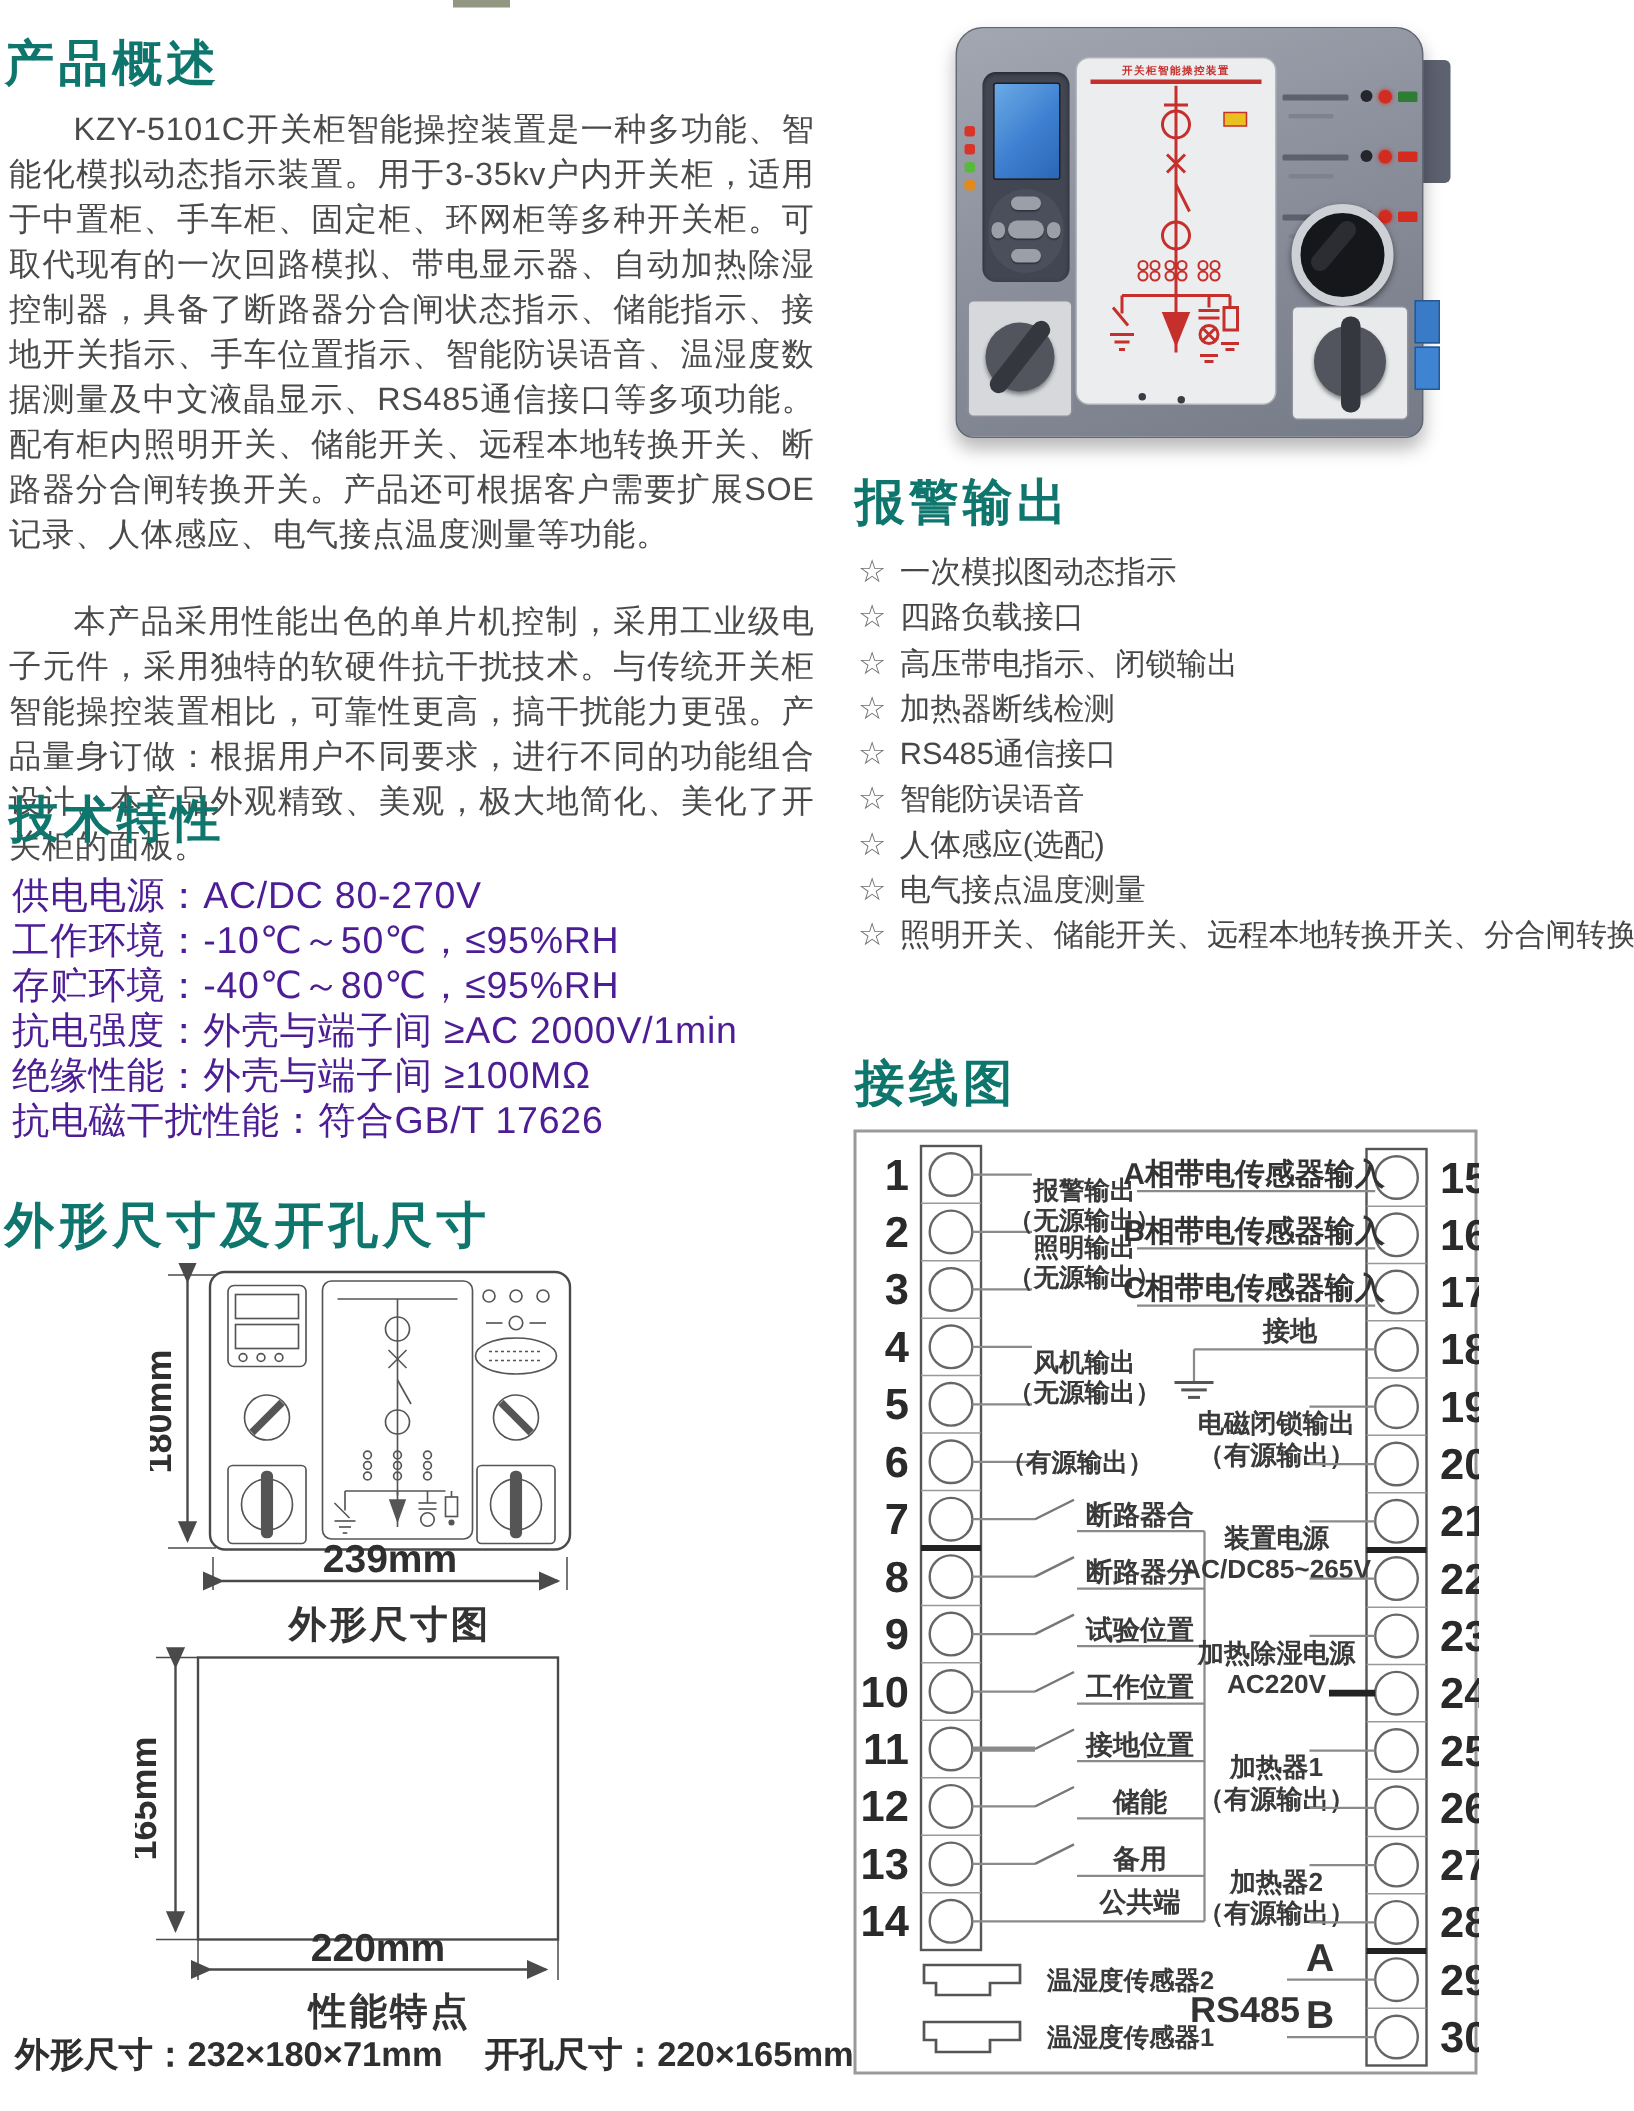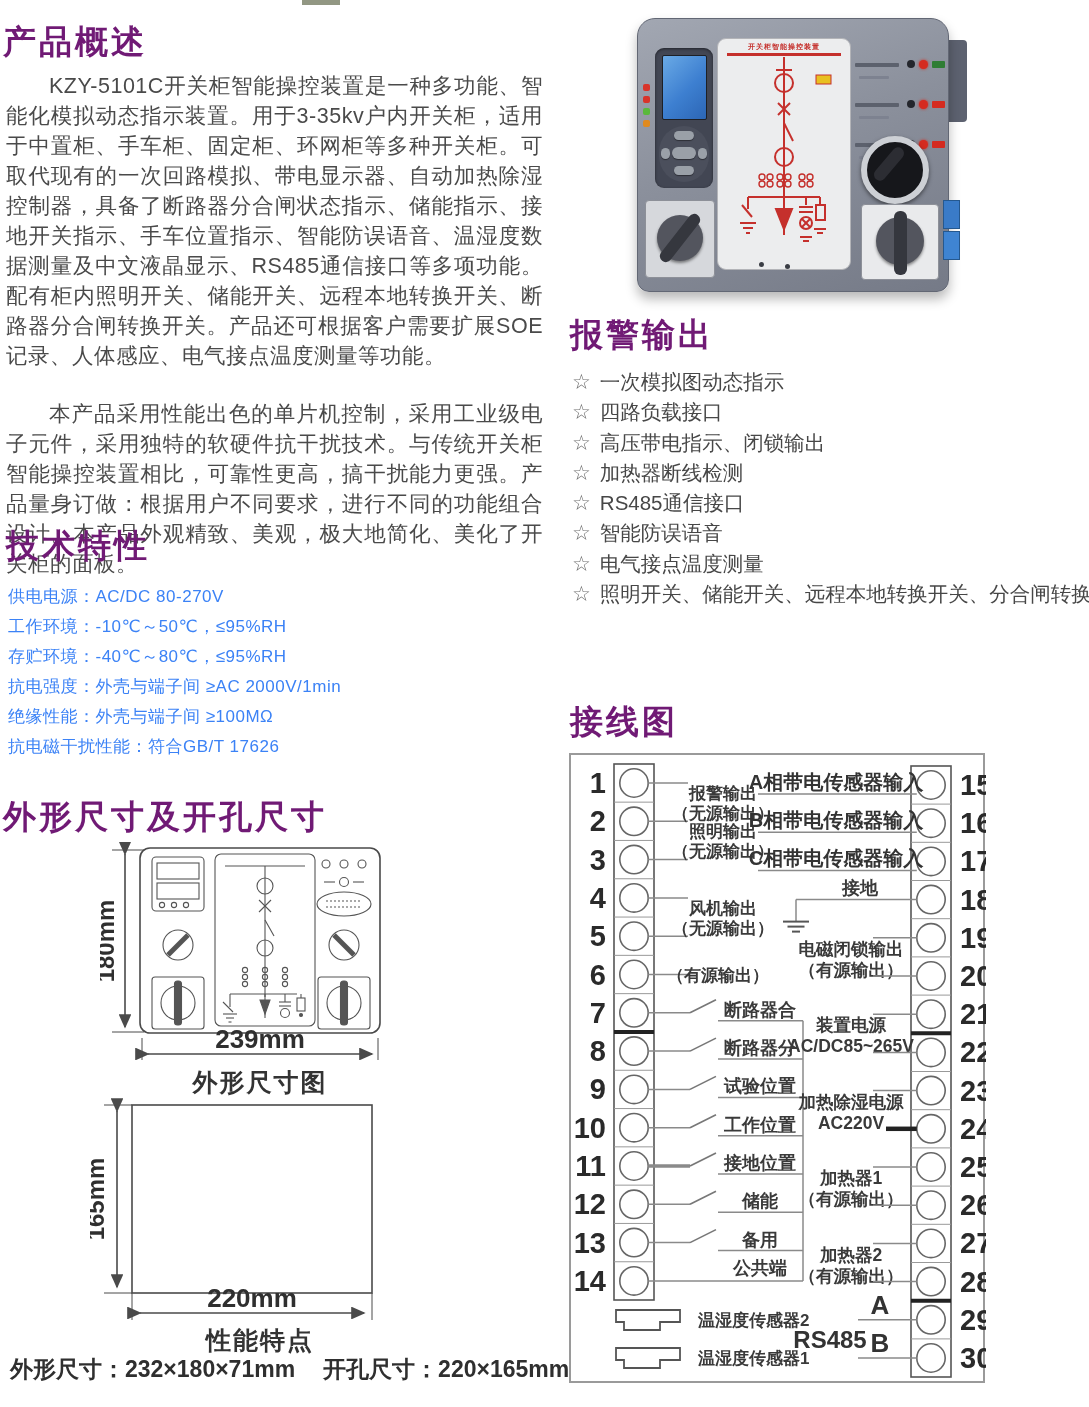--- a/index.html
+++ b/index.html
@@ -1,25 +1,25 @@
 <!DOCTYPE html>
 <html><head>
 <meta charset="utf-8">
 <style>
   html,body{margin:0;padding:0;background:#fff;}
   .page{position:relative;width:1089px;height:1407px;background:#ffffff;
         font-family:"Liberation Sans","DejaVu Sans",sans-serif;overflow:hidden;}
 
-  .h-green{position:absolute;color:#701a75;font-size:33px;font-weight:bold;letter-spacing:3px;white-space:nowrap;}
+  .h-green{position:absolute;color:#0f766e;font-size:33px;font-weight:bold;letter-spacing:3px;white-space:nowrap;}
 
   .para{position:absolute;left:6px;width:537px;font-size:21.5px;line-height:30px;color:#4a4a4a;
         text-align:justify;text-indent:2em;letter-spacing:0.5px;}
 
   .tech-list{position:absolute;left:8px;top:582px;width:540px;}
-  .tech-item{font-size:17px;line-height:30px;color:#3b82f6;letter-spacing:0.5px;}
+  .tech-item{font-size:25px;line-height:30px;color:#4c1d95;letter-spacing:0.5px;}
 
   .feat-list{position:absolute;left:572px;top:367px;width:515px;}
   .feat-item{font-size:20.5px;line-height:30.3px;color:#474747;white-space:nowrap;}
   .feat-item .star{color:#6f6f6f;margin-right:9px;font-size:21px;}
 
   .caption{position:absolute;font-size:25px;font-weight:bold;color:#333;letter-spacing:2px;}
   .spec-line{position:absolute;left:10px;top:1354px;font-size:23px;font-weight:bold;color:#2f2f2f;white-space:nowrap;}
   .spec-line span{margin-right:28px;}
 
   svg text{font-family:"Liberation Sans","DejaVu Sans",sans-serif;}
@@ -323,20 +323,21 @@
 
   <div class="h-green" style="left:570px;top:313px;">报警输出</div>
 
   <div class="feat-list" id="feat-list">
       <div class="feat-item"><span class="star">☆</span><span>一次模拟图动态指示</span></div>
       <div class="feat-item"><span class="star">☆</span><span>四路负载接口</span></div>
       <div class="feat-item"><span class="star">☆</span><span>高压带电指示、闭锁输出</span></div>
       <div class="feat-item"><span class="star">☆</span><span>加热器断线检测</span></div>
       <div class="feat-item"><span class="star">☆</span><span>RS485通信接口</span></div>
       <div class="feat-item"><span class="star">☆</span><span>智能防误语音</span></div>
+      <div class="feat-item"><span class="star">☆</span><span>人体感应(选配)</span></div>
       <div class="feat-item"><span class="star">☆</span><span>电气接点温度测量</span></div>
       <div class="feat-item"><span class="star">☆</span><span>照明开关、储能开关、远程本地转换开关、分合闸转换开关</span></div>
     </div>
 
   <div class="h-green" style="left:570px;top:700px;">接线图</div>
 
   <svg id="wiring-svg" style="position:absolute;left:568px;top:752px;" width="418" height="632" viewBox="0 0 418 632">
       <rect x="2" y="2" width="414" height="628" fill="#fff" stroke="#9a9a9a" stroke-width="2"></rect>
       <rect x="46" y="12" width="40" height="536" fill="none" stroke="#555" stroke-width="1.6"></rect>
       <rect x="343" y="14" width="40" height="611" fill="none" stroke="#555" stroke-width="1.6"></rect>

